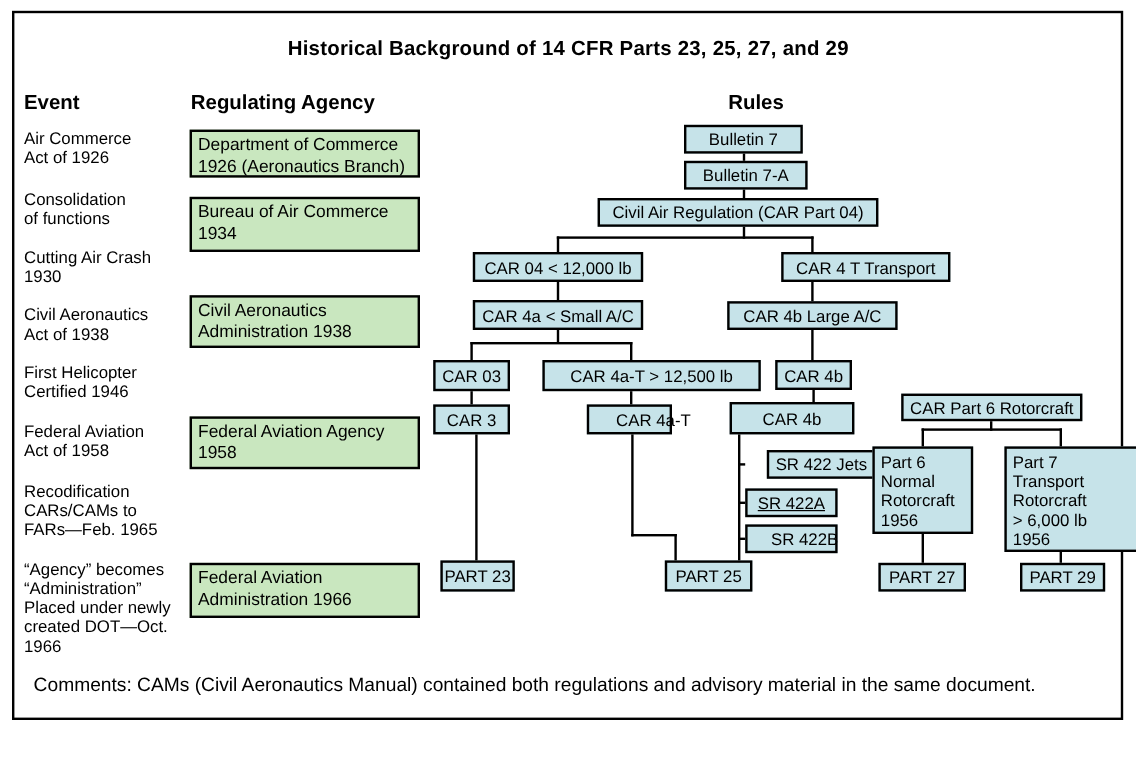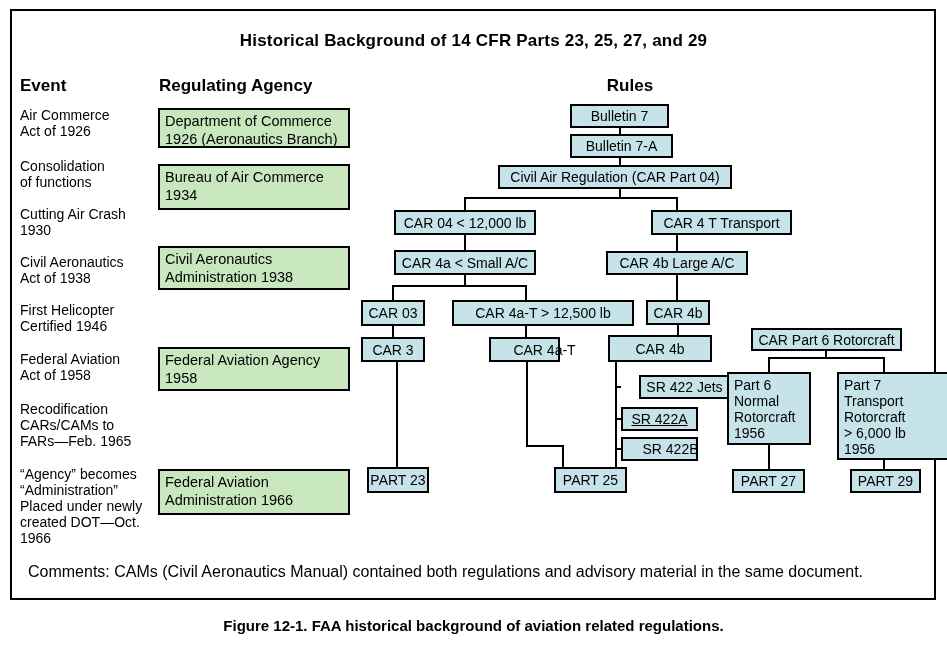--- a/index.html
+++ b/index.html
@@ -132,14 +132,13 @@
   <div class="hline" style="left:615px;top:418px;width:6px;"></div>
   <div class="hline" style="left:615px;top:448px;width:6px;"></div>
   <div class="vline" style="left:825px;top:351px;height:8px;"></div>
   <div class="hline" style="left:768px;top:357px;width:117px;"></div>
   <div class="vline" style="left:768px;top:357px;height:15px;"></div>
   <div class="vline" style="left:883px;top:357px;height:15px;"></div>
   <div class="vline" style="left:768px;top:445px;height:24px;"></div>
   <div class="vline" style="left:883px;top:460px;height:9px;"></div>
 
   <div class="comments">Comments: CAMs (Civil Aeronautics Manual) contained both regulations and advisory material in the same document.</div>
-  <div class="caption">Figure 12-1. FAA historical background of aviation related regulations.</div>
 </div>
 
 </body></html>

